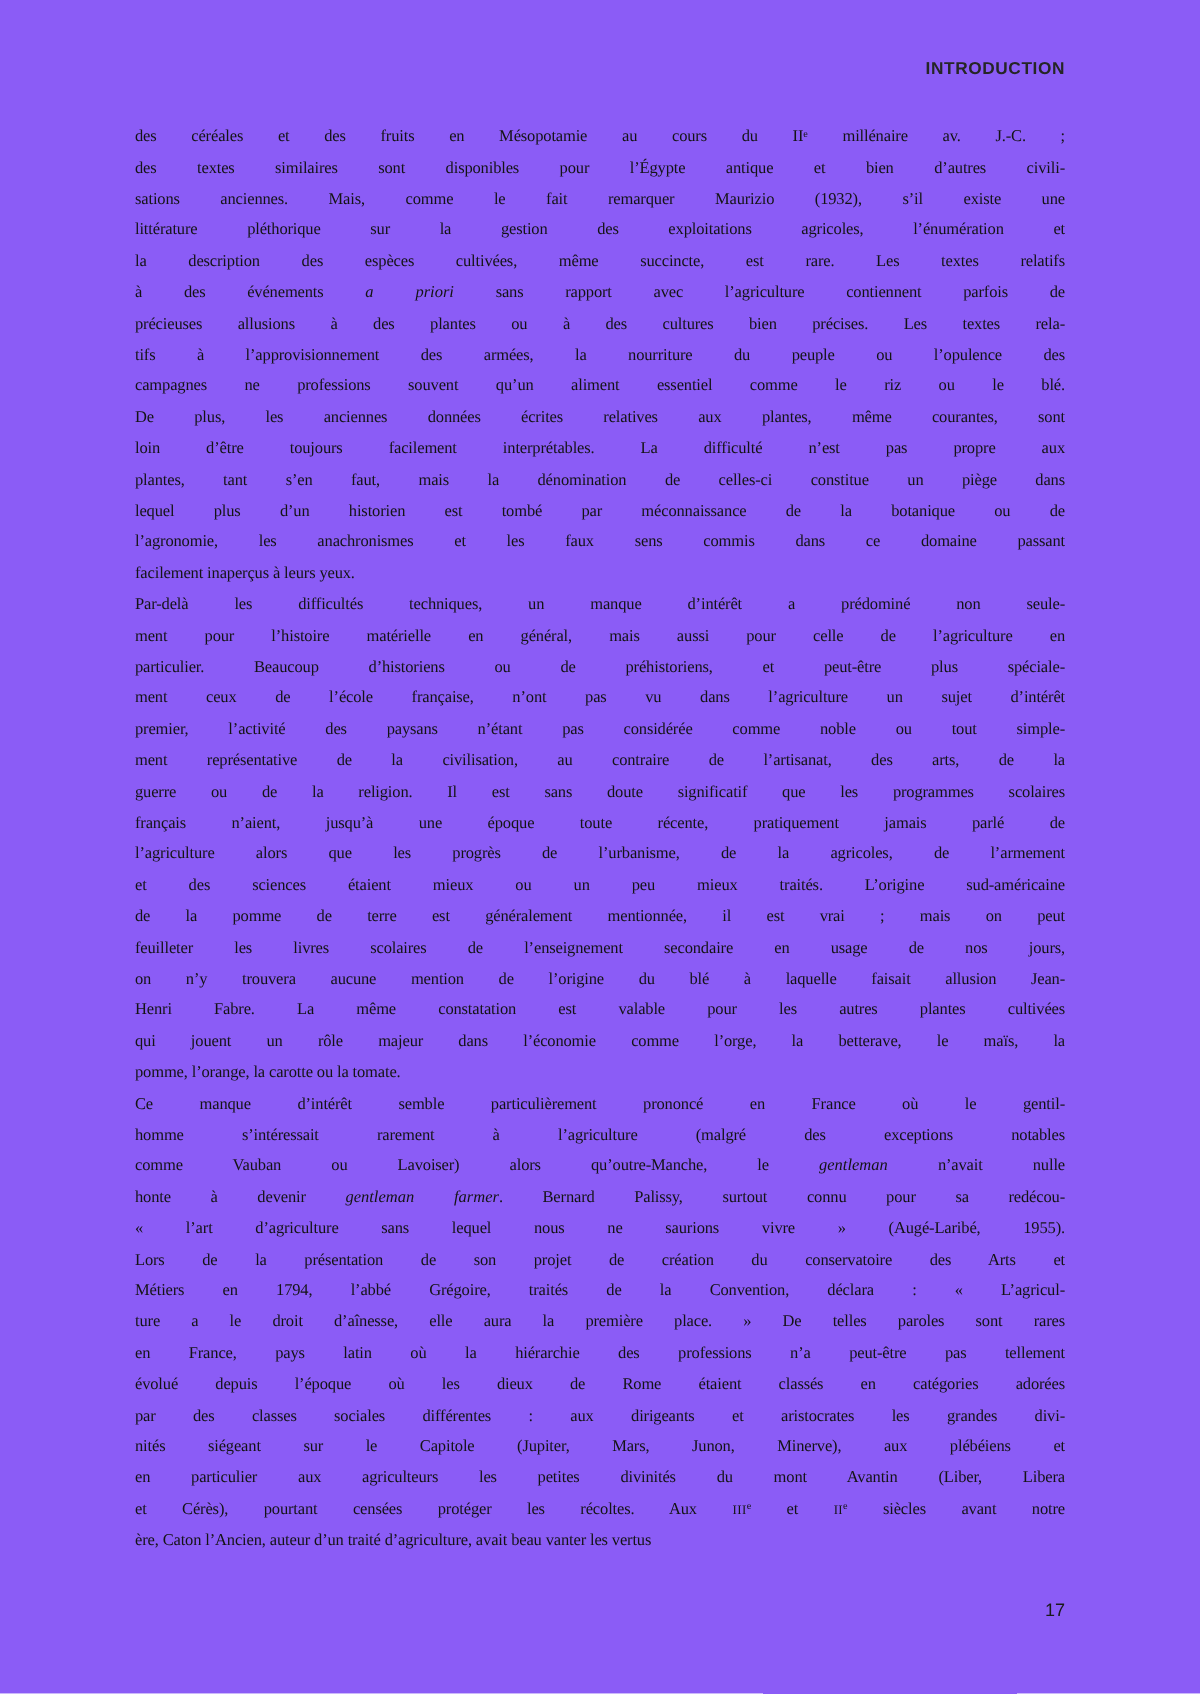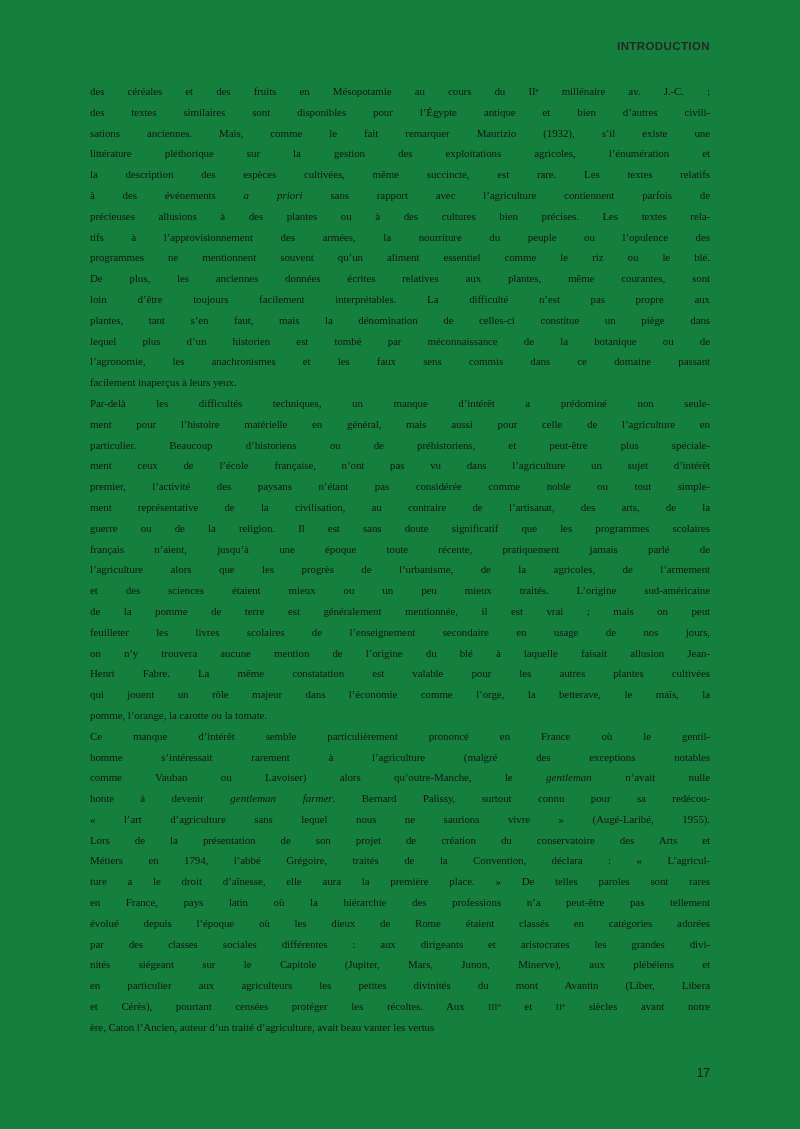--- a/index.html
+++ b/index.html
@@ -4,21 +4,21 @@
 <style>
   html, body {
     margin: 0;
     padding: 0;
     background: #ffffff;
   }
   .page {
     position: relative;
     width: 800px;
     height: 1129px;
-    background: #15803d;
+    background: #8b5cf6;
     overflow: hidden;
     font-family: "Liberation Serif", serif;
   }
   .running-header {
     position: absolute;
     top: 40px;
     left: 90px;
     width: 620px;
     text-align: right;
     font-family: "Liberation Sans", sans-serif;
@@ -87,21 +87,21 @@
   <div class="text-column">
       <div class="paragraph">
         <div class="line">des céréales et des fruits en Mésopotamie au cours du II<sup>e</sup> millénaire av. J.-C. ;</div>
         <div class="line">des textes similaires sont disponibles pour l’Égypte antique et bien d’autres civili-</div>
         <div class="line">sations anciennes. Mais, comme le fait remarquer Maurizio (1932), s’il existe une</div>
         <div class="line">littérature pléthorique sur la gestion des exploitations agricoles, l’énumération et</div>
         <div class="line">la description des espèces cultivées, même succincte, est rare. Les textes relatifs</div>
         <div class="line">à des événements <i>a priori</i> sans rapport avec l’agriculture contiennent parfois de</div>
         <div class="line">précieuses allusions à des plantes ou à des cultures bien précises. Les textes rela-</div>
         <div class="line">tifs à l’approvisionnement des armées, la nourriture du peuple ou l’opulence des</div>
-        <div class="line">programmes ne mentionnent souvent qu’un aliment essentiel comme le riz ou le blé.</div>
+        <div class="line">campagnes ne professions souvent qu’un aliment essentiel comme le riz ou le blé.</div>
         <div class="line">De plus, les anciennes données écrites relatives aux plantes, même courantes, sont</div>
         <div class="line">loin d’être toujours facilement interprétables. La difficulté n’est pas propre aux</div>
         <div class="line">plantes, tant s’en faut, mais la dénomination de celles-ci constitue un piège dans</div>
         <div class="line">lequel plus d’un historien est tombé par méconnaissance de la botanique ou de</div>
         <div class="line">l’agronomie, les anachronismes et les faux sens commis dans ce domaine passant</div>
         <div class="line last">facilement inaperçus à leurs yeux.</div>
       </div>
       <div class="paragraph">
         <div class="line">Par-delà les difficultés techniques, un manque d’intérêt a prédominé non seule-</div>
         <div class="line">ment pour l’histoire matérielle en général, mais aussi pour celle de l’agriculture en</div>

